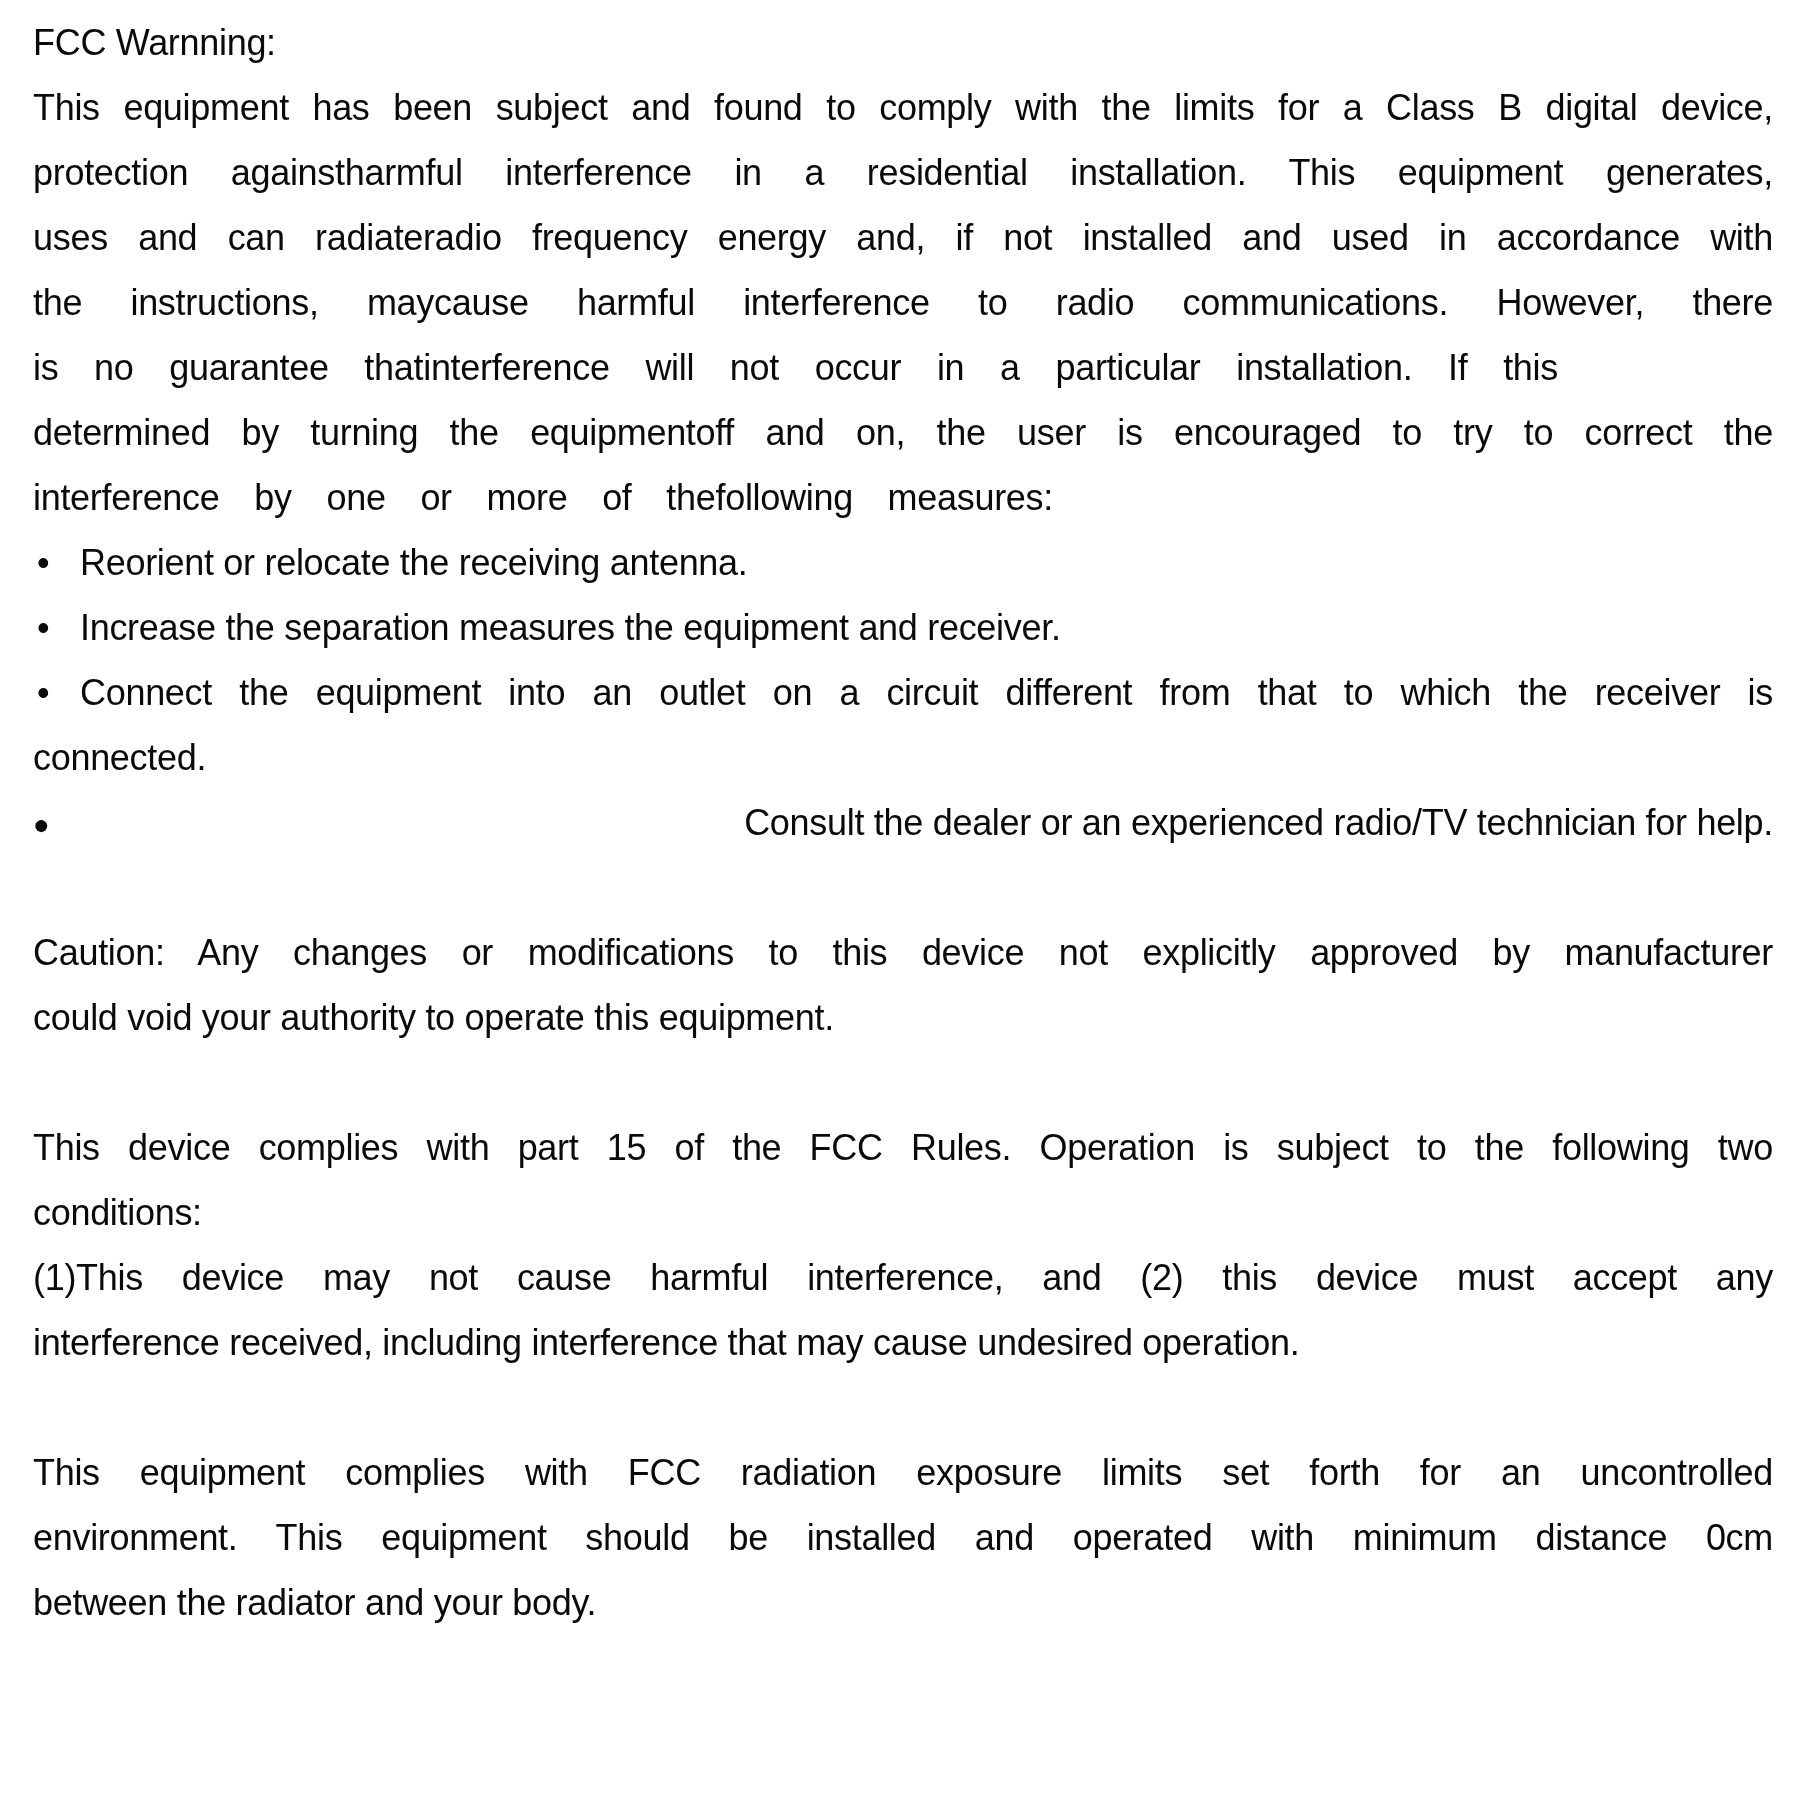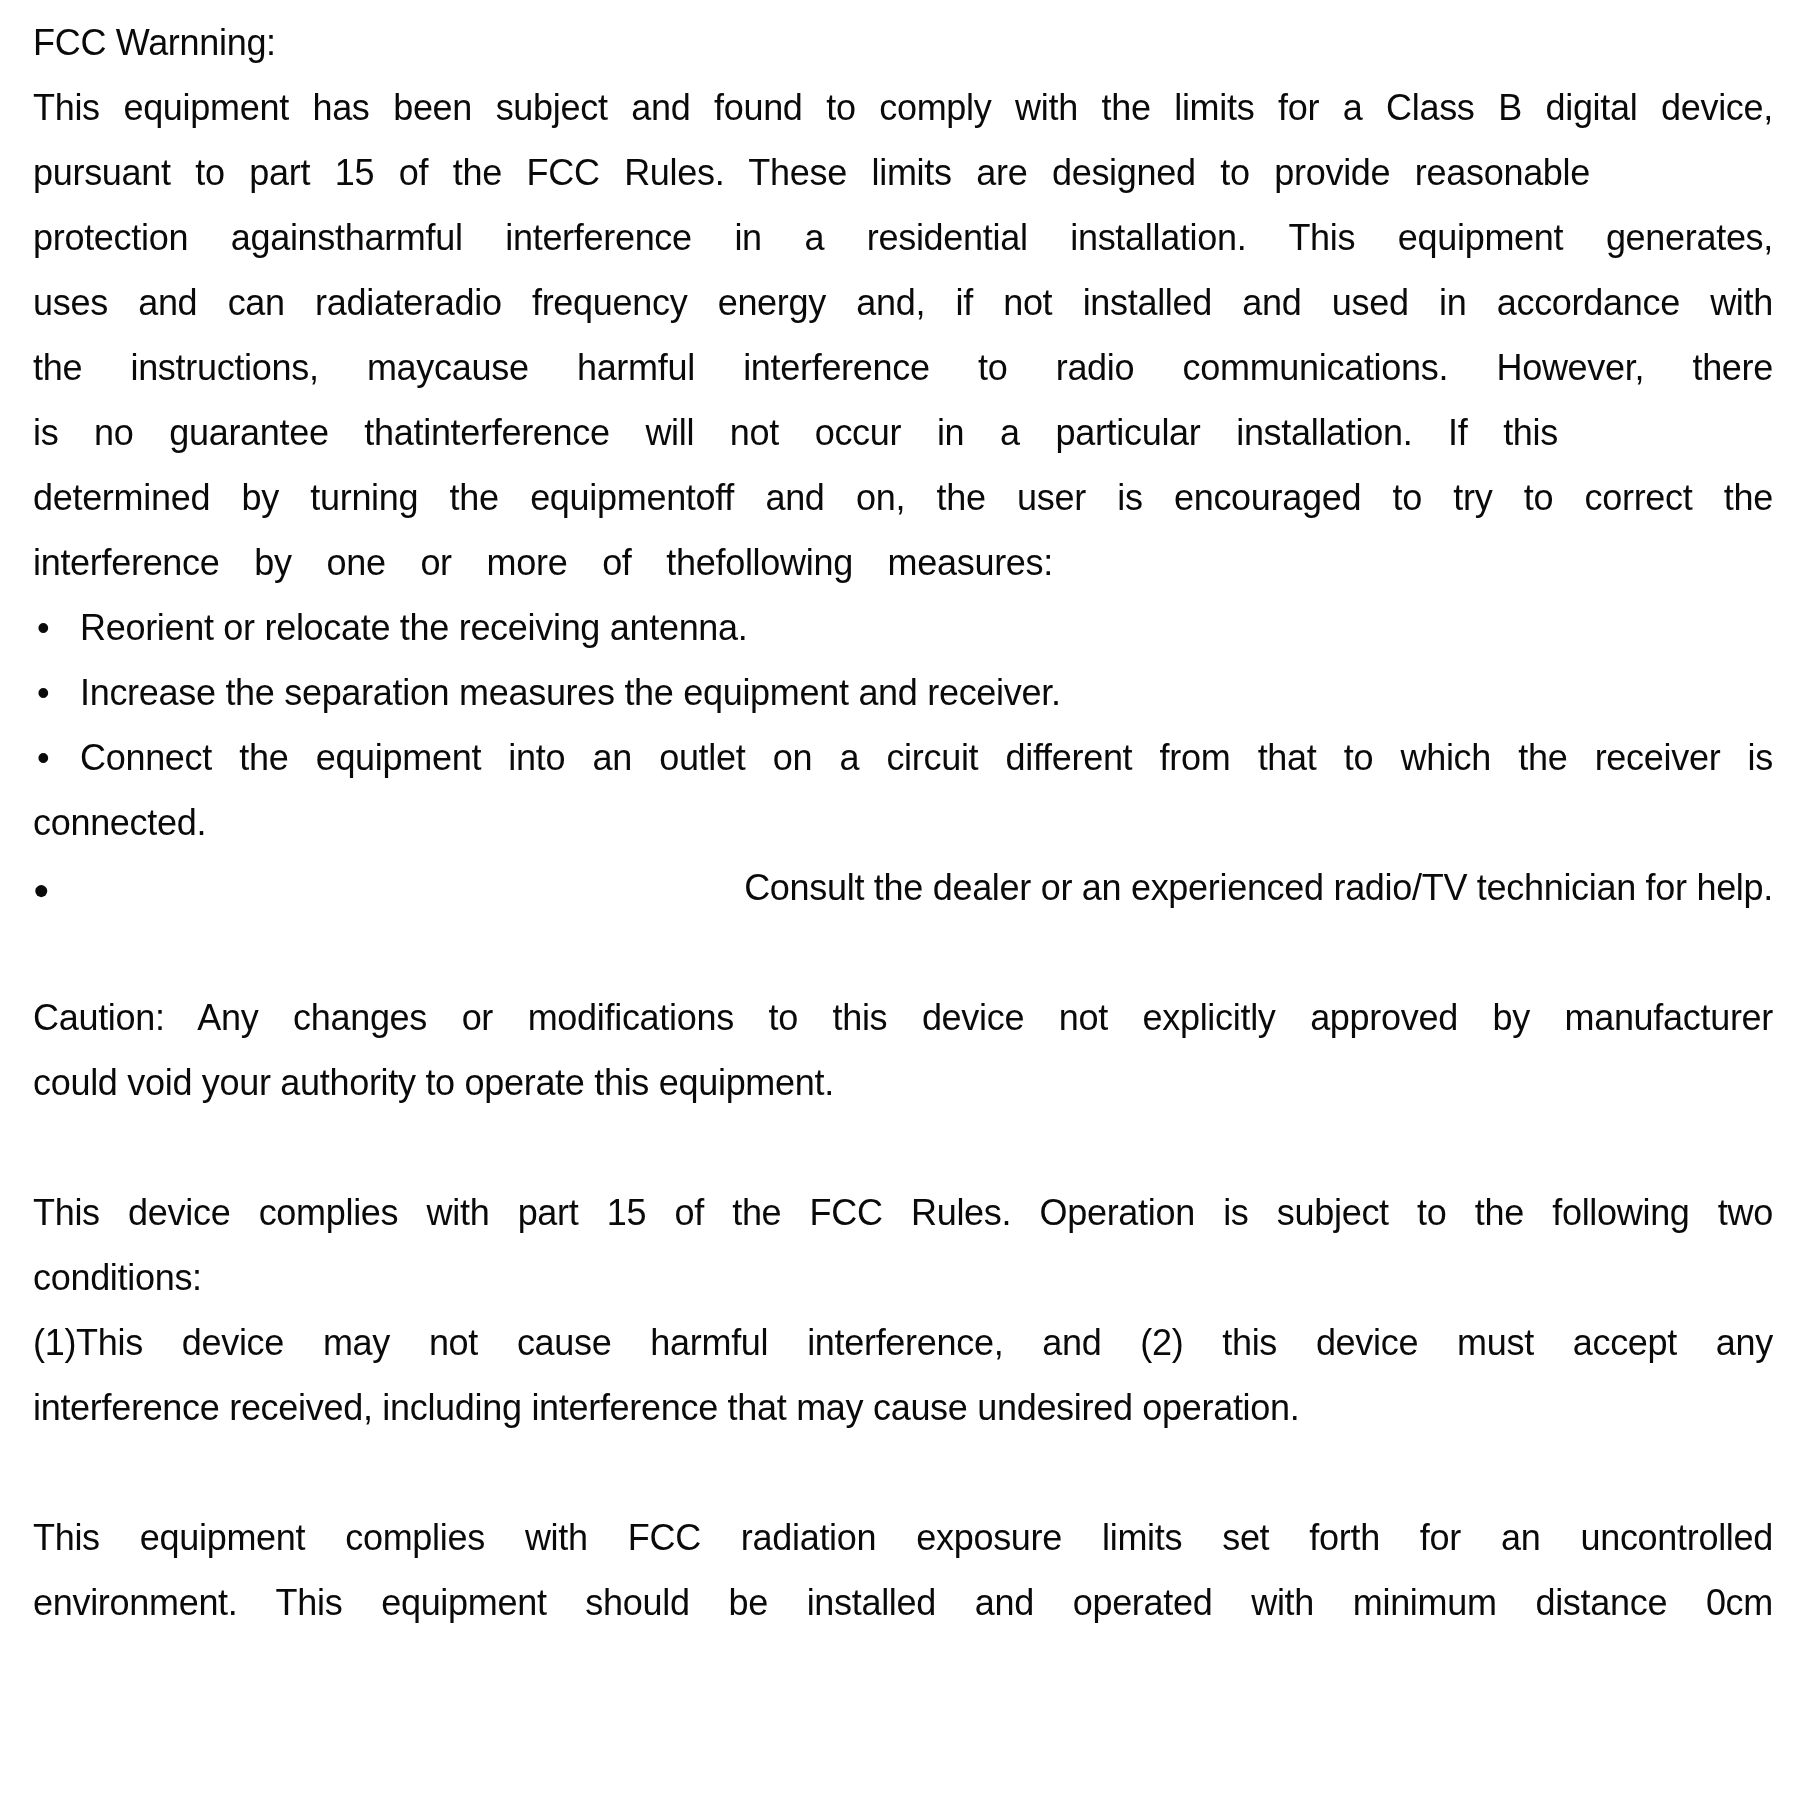--- a/index.html
+++ b/index.html
@@ -69,21 +69,20 @@
   .bullet.flush .btext { padding-left: 32px; text-align: right; }
   .blank {  }
 </style>
 </head>
 <body>
 
 <div class="page">
   <div class="line">FCC Warnning:</div>
 
   <div class="line j">This equipment has been subject and found to comply with the limits for a Class B digital device,</div>
-  <div class="line j w1557">pursuant to part 15 of the FCC Rules. These limits are designed to provide reasonable</div>
   <div class="line j">protection againstharmful interference in a residential installation. This equipment generates,</div>
   <div class="line j">uses and can radiateradio frequency energy and, if not installed and used in accordance with</div>
   <div class="line j">the instructions, maycause harmful interference to radio communications. However, there</div>
   <div class="line j w1525">is no guarantee thatinterference will not occur in a particular installation. If this</div>
   <div class="line j">determined by turning the equipmentoff and on, the user is encouraged to try to correct the</div>
   <div class="line j w1020">interference by one or more of thefollowing measures:</div>
 
   <div class="line bullet">
     <span class="dot">•</span>
     <span class="btext">Reorient or relocate the receiving antenna.</span>
@@ -111,13 +110,14 @@
 
   <div class="line j">This device complies with part 15 of the FCC Rules. Operation is subject to the following two</div>
   <div class="line">conditions:</div>
   <div class="line j">(1)This device may not cause harmful interference, and (2) this device must accept any</div>
   <div class="line">interference received, including interference that may cause undesired operation.</div>
 
   <div class="line blank"></div>
 
   <div class="line j">This equipment complies with FCC radiation exposure limits set forth for an uncontrolled</div>
   <div class="line j">environment. This equipment should be installed and operated with minimum distance 0cm</div>
+  <div class="line">between the radiator and your body.</div>
 </div>
 
 </body></html>

